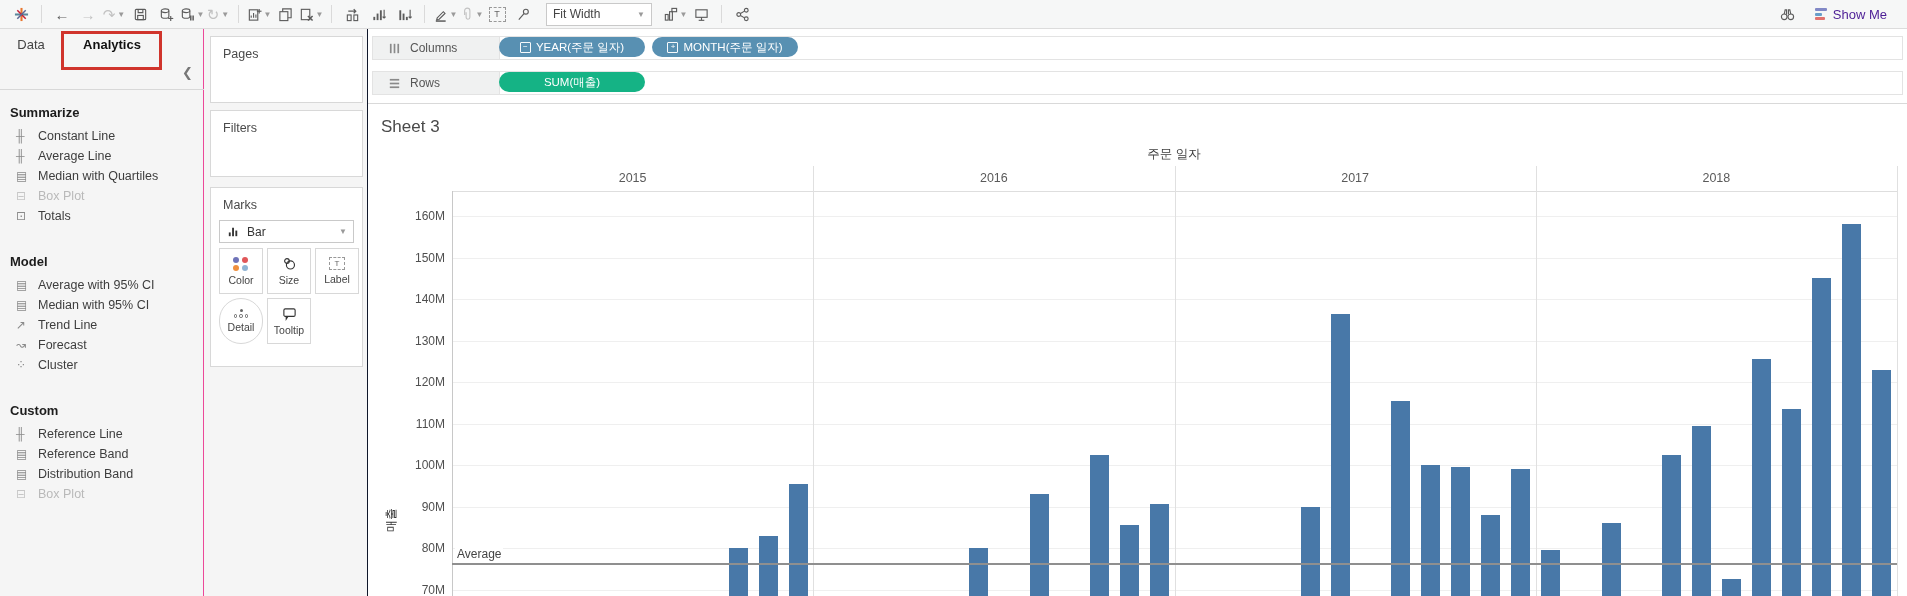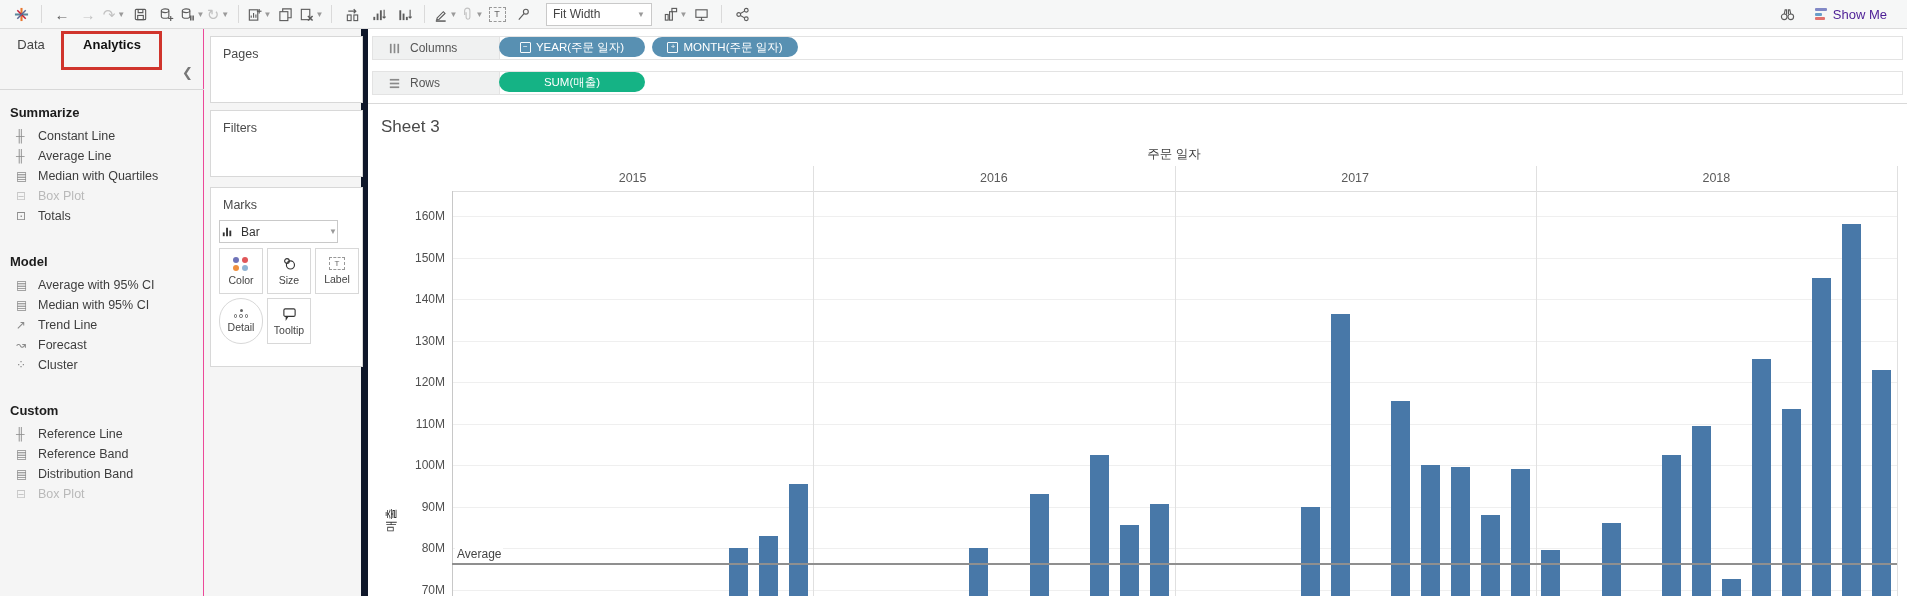--- a/index.html
+++ b/index.html
@@ -30,25 +30,25 @@
   #pane-collapse{left:182px;top:36px;font-size:13px;color:#777;cursor:pointer;}
   #red-box{left:61px;top:31px;width:95px;height:33px;border:3px solid #d0342c;z-index:30;pointer-events:none;}
   #analytics-list{left:0px;top:68px;width:204px;}
   .sec-title{font-size:13px;font-weight:bold;color:#1c1c1c;padding:8px 0 6px 10px;}
   .sec-item{display:flex;align-items:center;height:20px;padding-left:16px;font-size:12.5px;color:#3d3d3d;cursor:pointer;}
   .sec-item .itm-ic{width:22px;color:#8a8a8a;font-size:12px;}
   .sec-item.disabled{color:#b9b9b9;cursor:default;}
   .sec-item.disabled .itm-ic{color:#c6c6c6;}
   .sec-gap{height:20px;}
   
-  #mid-pane{left:204px;top:29px;width:164px;height:567px;background:#f5f5f5;border-right:7px solid #0f172a;box-sizing:border-box;}
+  #mid-pane{left:204px;top:29px;width:164px;height:567px;background:#f5f5f5;border-right:1px solid #0f172a;box-sizing:border-box;}
   .card{position:absolute;background:#fff;border:1px solid #d8d8d8;box-sizing:border-box;}
   .card-title{font-size:12.5px;color:#4a4a4a;padding:10px 0 0 12px;}
-  #marks-dropdown{position:absolute;left:8px;top:32px;width:119px;height:23px;border:1px solid #c9c9c9;background:#fff;
-      display:flex;align-items:center;padding:0 0;box-sizing:border-box;font-size:12px;color:#333;cursor:pointer;}
+  #marks-dropdown{position:absolute;left:8px;top:32px;width:135px;height:23px;border:1px solid #c9c9c9;background:#fff;
+      display:flex;align-items:center;padding:0 6px;box-sizing:border-box;font-size:12px;color:#333;cursor:pointer;}
   #marks-dropdown .dd-caret{margin-left:auto;font-size:8px;color:#999;}
   .mark-btn{position:absolute;width:44px;height:46px;border:1px solid #d8d8d8;background:#fff;box-sizing:border-box;
       display:flex;flex-direction:column;align-items:center;justify-content:center;gap:3px;cursor:pointer;}
   .mark-btn span.lbl{font-size:10.5px;color:#454545;}
   .dots4{display:grid;grid-template-columns:7px 7px;grid-gap:2px;}
   .dots4 i{width:6px;height:6px;border-radius:50%;}
   .detail-ic{display:flex;flex-direction:column;align-items:center;line-height:4px;}
   .detail-ic .d1{width:3px;height:3px;border-radius:50%;background:#666;margin-bottom:2px;}
   .detail-ic .d2{display:flex;gap:2px;}
   .detail-ic .d2 i{width:3.5px;height:3.5px;border-radius:50%;border:1px solid #666;box-sizing:border-box;}

